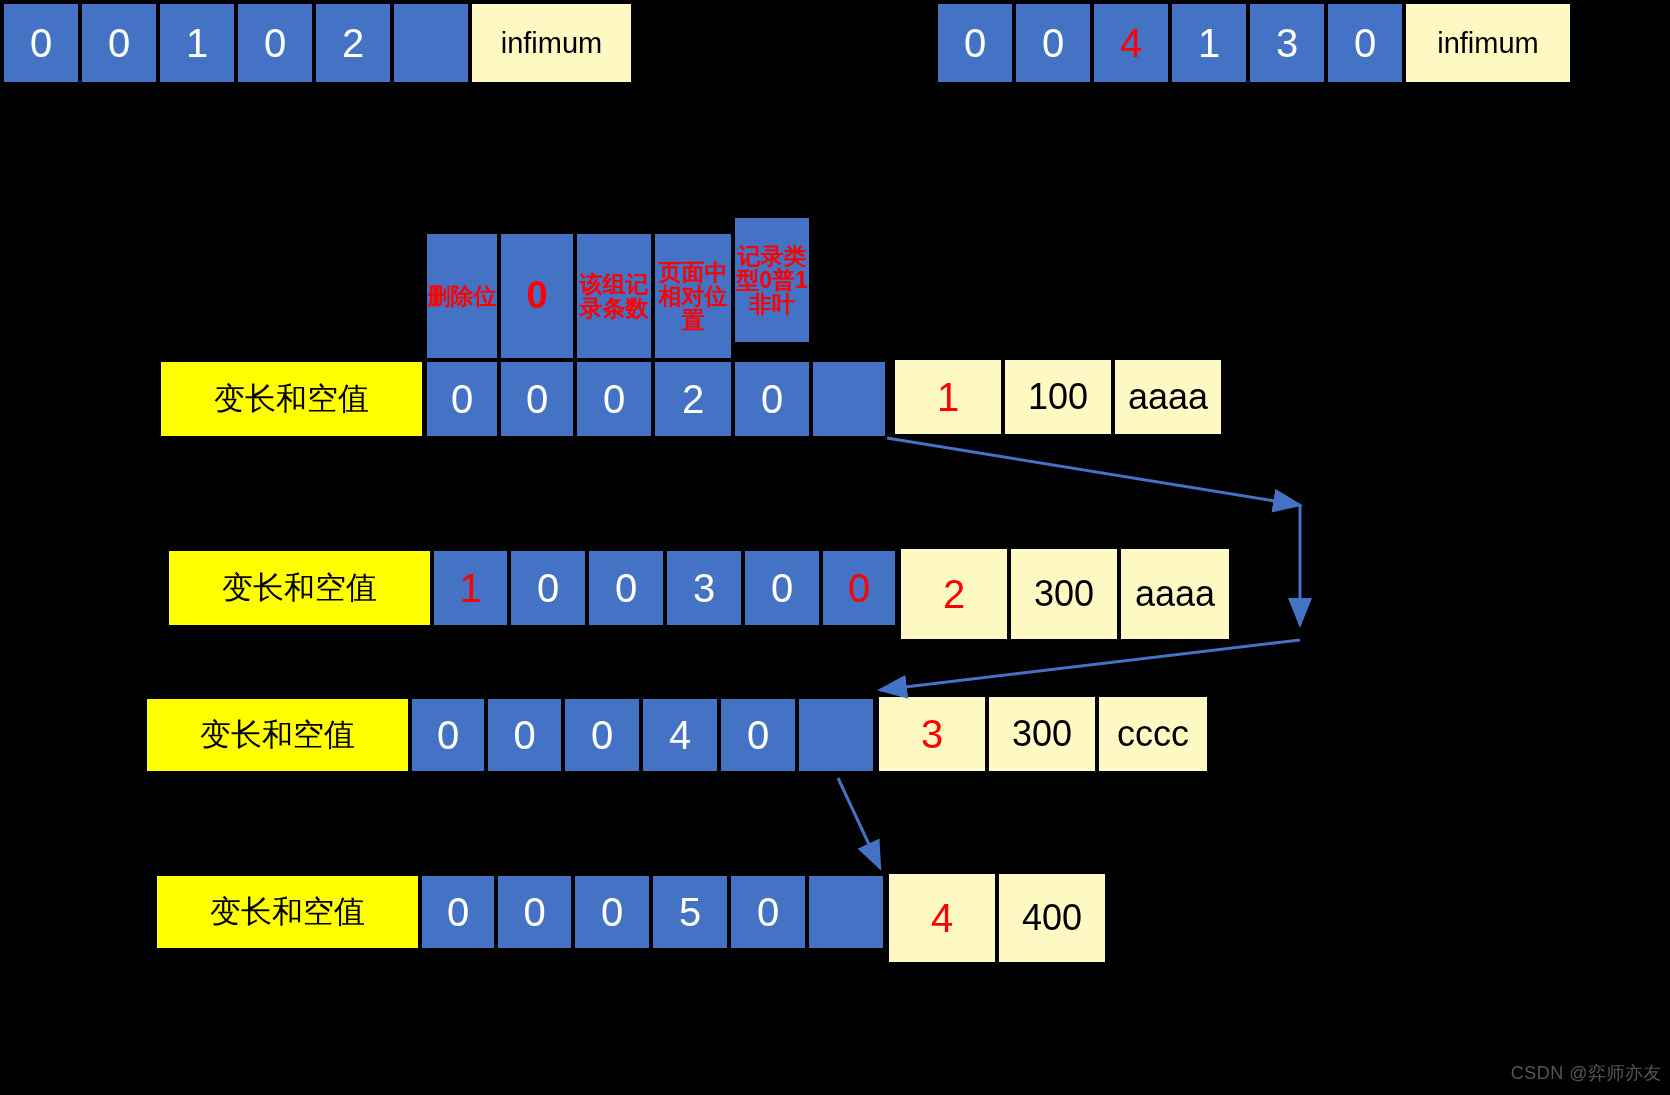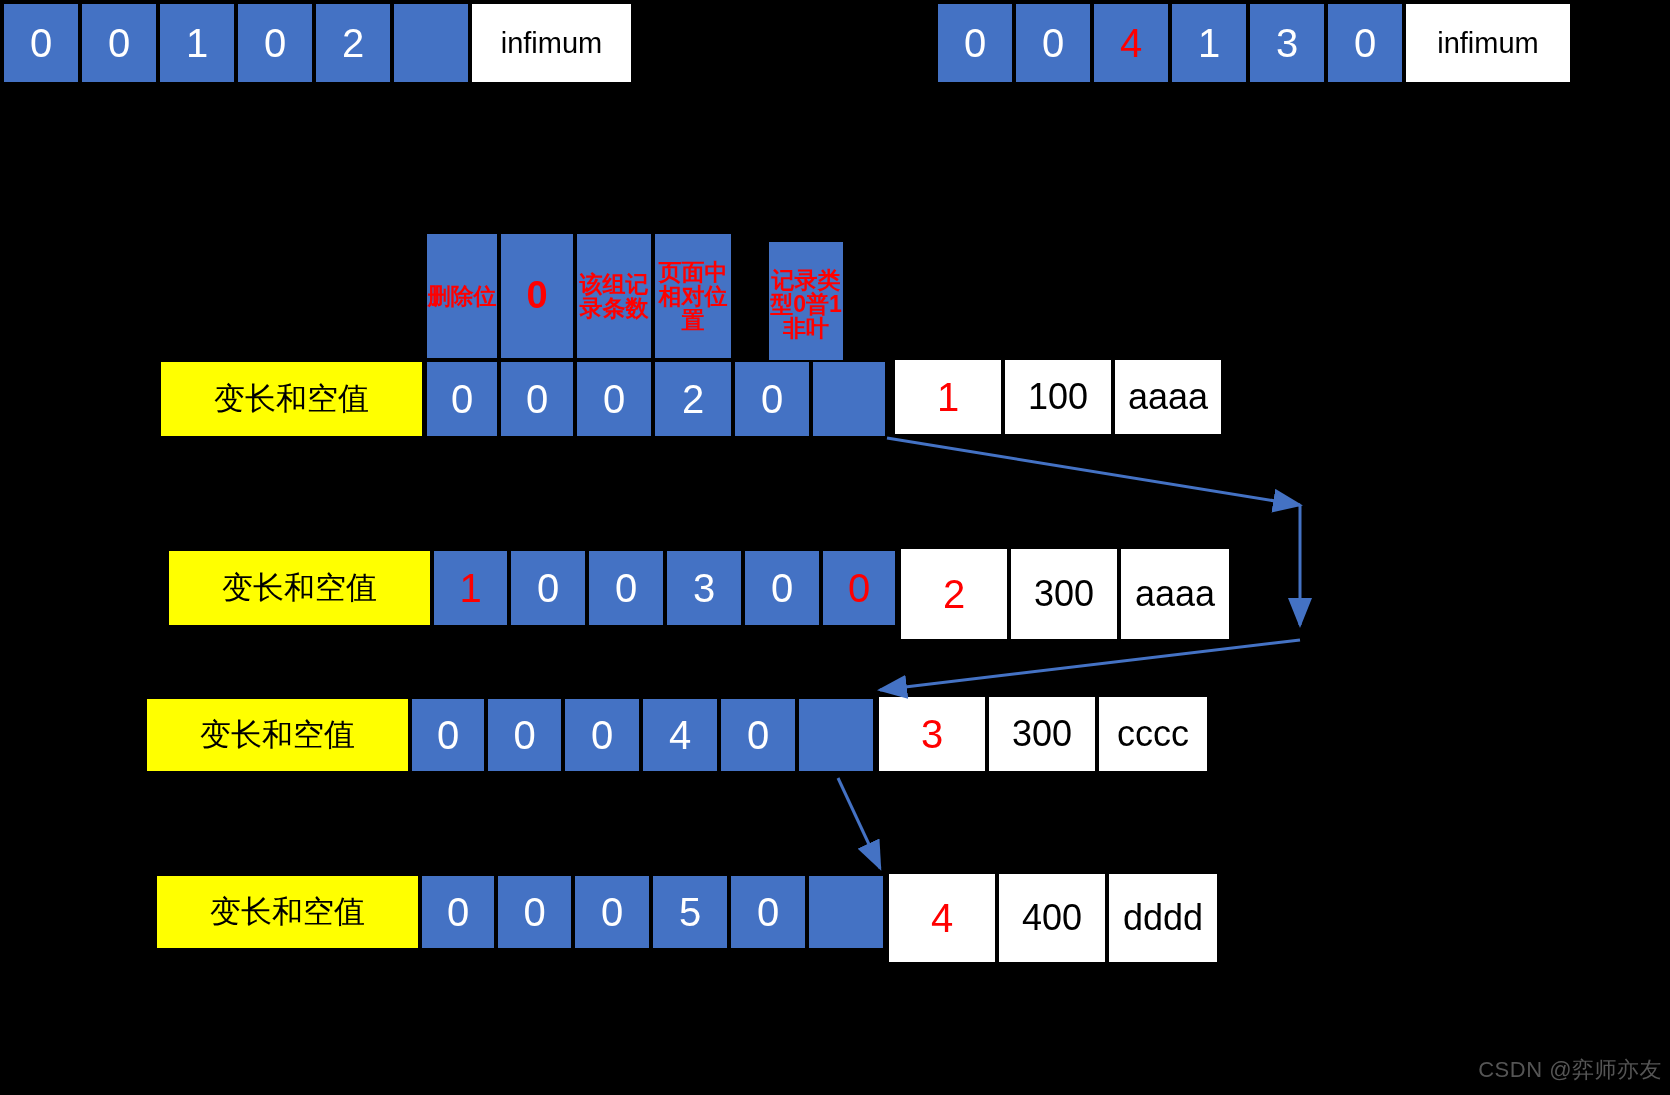--- a/index.html
+++ b/index.html
@@ -20,21 +20,21 @@
     position: absolute;
     border: 2px solid #000000;
     display: flex;
     align-items: center;
     justify-content: center;
     text-align: center;
     line-height: 1.05;
     overflow: hidden;
   }
   .blue   { background: #4472c4; }
-  .green  { background: #ffffff; }
+  .green  { background: #fef9c3; }
   .yellow { background: #ffff00; }
 
   .t-white  { color: #ffffff; }
   .t-red    { color: #ff0000; }
   .t-black  { color: #000000; }
 
   .f-num   { font-size: 40px; }
   .f-lbl   { font-size: 31px; }
   .f-hdr   { font-size: 23px; font-weight: bold; }
   .f-hdr-n { font-size: 38px; font-weight: bold; }
@@ -45,21 +45,21 @@
     position: absolute;
     left: 0; top: 0;
     width: 1670px; height: 1095px;
     pointer-events: none;
   }
   .watermark {
     position: absolute;
     right: 8px;
     bottom: 10px;
     color: #555555;
-    font-size: 22px;
+    font-size: 18px;
     letter-spacing: 0.5px;
   }
 </style>
 </head>
 <body>
 
 <div id="canvas">
 
   <div class="cell blue f-num t-white" style="left:2px;top:2px;width:78px;height:82px;">0</div>
   <div class="cell blue f-num t-white" style="left:80px;top:2px;width:78px;height:82px;">0</div>
@@ -74,21 +74,21 @@
   <div class="cell blue f-num t-red" style="left:1092px;top:2px;width:78px;height:82px;">4</div>
   <div class="cell blue f-num t-white" style="left:1170px;top:2px;width:78px;height:82px;">1</div>
   <div class="cell blue f-num t-white" style="left:1248px;top:2px;width:78px;height:82px;">3</div>
   <div class="cell blue f-num t-white" style="left:1326px;top:2px;width:78px;height:82px;">0</div>
   <div class="cell green f-inf t-black" style="left:1404px;top:2px;width:168px;height:82px;">infimum</div>
 
   <div class="cell blue f-hdr t-red" style="left:425px;top:232px;width:74px;height:128px;">删除位</div>
   <div class="cell blue f-hdr-n t-red" style="left:499px;top:232px;width:76px;height:128px;">0</div>
   <div class="cell blue f-hdr t-red" style="left:653px;top:232px;width:80px;height:128px;">页面中相对位置</div>
   <div class="cell blue f-hdr t-red" style="left:575px;top:232px;width:78px;height:128px;">该组记录条数</div>
-  <div class="cell blue f-hdr t-red" style="left:733px;top:240px;width:78px;height:128px;margin-left:34px;">记录类型0普1非叶</div>
+  <div class="cell blue f-hdr t-red" style="left:733px;top:216px;width:78px;height:128px;">记录类型0普1非叶</div>
 
   <div class="cell yellow f-lbl t-black" style="left:159px;top:360px;width:265px;height:78px;">变长和空值</div>
   <div class="cell blue f-num t-white" style="left:425px;top:360px;width:74px;height:78px;">0</div>
   <div class="cell blue f-num t-white" style="left:499px;top:360px;width:76px;height:78px;">0</div>
   <div class="cell blue f-num t-white" style="left:575px;top:360px;width:78px;height:78px;">0</div>
   <div class="cell blue f-num t-white" style="left:653px;top:360px;width:80px;height:78px;">2</div>
   <div class="cell blue f-num t-white" style="left:733px;top:360px;width:78px;height:78px;">0</div>
   <div class="cell blue f-num t-white" style="left:811px;top:360px;width:76px;height:78px;"></div>
   <div class="cell green f-num t-red" style="left:893px;top:358px;width:110px;height:78px;">1</div>
   <div class="cell green f-txt t-black" style="left:1003px;top:358px;width:110px;height:78px;">100</div>
@@ -118,21 +118,20 @@
 
   <div class="cell yellow f-lbl t-black" style="left:155px;top:874px;width:265px;height:76px;">变长和空值</div>
   <div class="cell blue f-num t-white" style="left:420px;top:874px;width:76px;height:76px;">0</div>
   <div class="cell blue f-num t-white" style="left:496px;top:874px;width:77px;height:76px;">0</div>
   <div class="cell blue f-num t-white" style="left:573px;top:874px;width:78px;height:76px;">0</div>
   <div class="cell blue f-num t-white" style="left:651px;top:874px;width:78px;height:76px;">5</div>
   <div class="cell blue f-num t-white" style="left:729px;top:874px;width:78px;height:76px;">0</div>
   <div class="cell blue f-num t-white" style="left:807px;top:874px;width:78px;height:76px;"></div>
   <div class="cell green f-num t-red" style="left:887px;top:872px;width:110px;height:92px;">4</div>
   <div class="cell green f-txt t-black" style="left:997px;top:872px;width:110px;height:92px;">400</div>
-  <div class="cell green f-txt t-black" style="left:1107px;top:872px;width:112px;height:92px;word-break:break-all;">dddd</div>
 
   <svg class="arrows" viewBox="0 0 1670 1095">
     <defs>
       <marker id="ah" markerWidth="10" markerHeight="8" refX="9" refY="4" orient="auto" markerUnits="strokeWidth">
         <path d="M0,0 L10,4 L0,8 z" fill="#4472c4"></path>
       </marker>
     </defs>
 
     <path d="M 887,438 L 1300,505" fill="none" stroke="#4472c4" stroke-width="3" marker-end="url(#ah)"></path>
 

